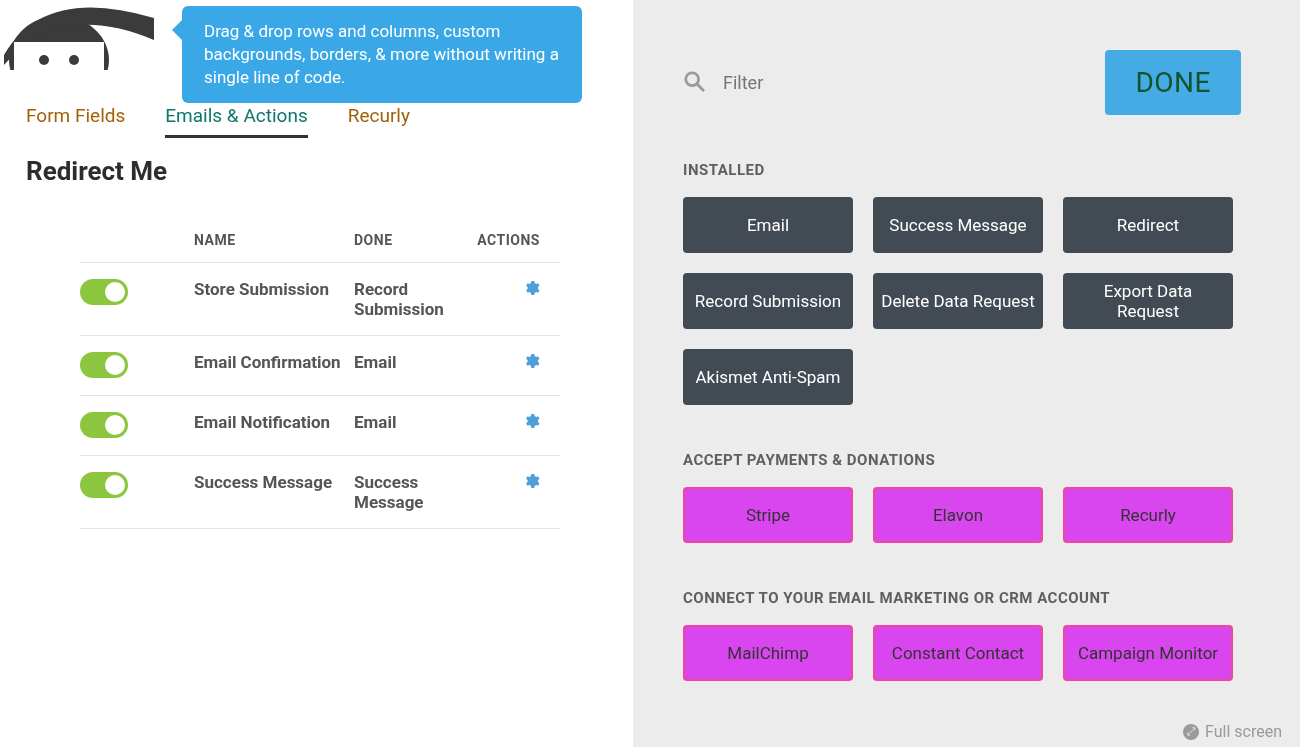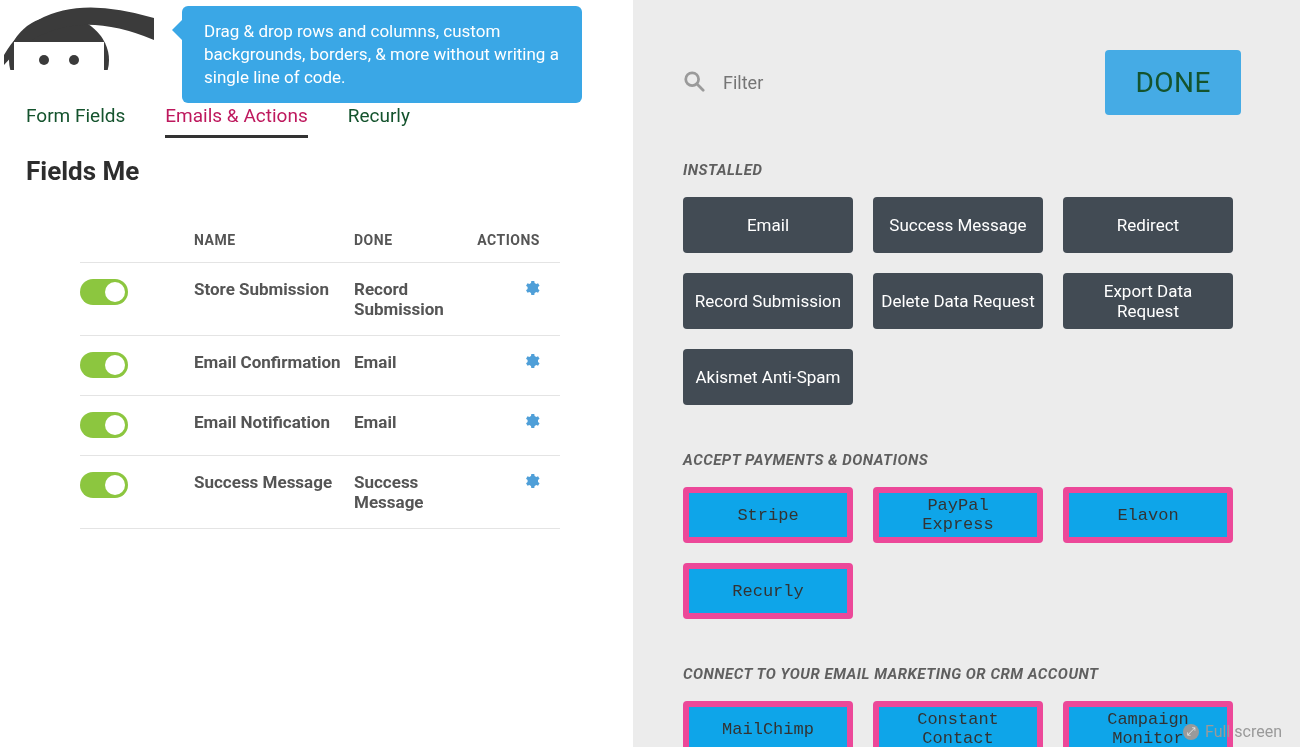--- a/index.html
+++ b/index.html
@@ -18,22 +18,22 @@
     font-size: 17px; line-height: 1.35;
     max-width: 400px;
   }
   .tooltip::before {
     content: ""; position: absolute; left: -10px; top: 14px;
     border: 10px solid transparent; border-left: 0;
     border-right-color: #3aa7e6;
   }
 
   .tabs { position: absolute; left: 26px; top: 104px; display: flex; gap: 40px; }
-  .tab { font-size: 19px; color: #14532d; padding-bottom: 8px; cursor: pointer; }
-  .tab.active { color: #be185d; border-bottom: 3px solid #333; }
+  .tab { font-size: 19px; color: #a16207; padding-bottom: 8px; cursor: pointer; }
+  .tab.active { color: #0f766e; border-bottom: 3px solid #333; }
 
   .form-title {
     position: absolute; left: 26px; top: 156px;
     font-size: 26px; font-weight: 700; color: #2d2d2d;
   }
 
   .table {
     position: absolute; left: 80px; top: 232px; width: 480px;
   }
   .thead { display:flex; padding: 0 0 14px 0; }
@@ -77,31 +77,30 @@
     outline: none; width: 240px;
   }
   .done-btn {
     background: #45abe5; color:#14532d; font-size: 28px; letter-spacing: 0.5px;
     padding: 16px 30px; border-radius: 4px; border:none; cursor:pointer;
   }
 
   .section-head {
     font-size: 15px; font-weight: 700; color:#5f5f5f; letter-spacing: 0.5px;
     margin: 16px 0 18px 0;
-    font-style: italic;
   }
   .tile-grid { display:flex; flex-wrap:wrap; gap: 20px 20px; margin-bottom: 46px;}
   .tile {
     width: 170px; height: 56px;
     display:flex; align-items:center; justify-content:center;
     font-size: 17px; border-radius:4px; cursor:pointer;
     text-align:center; padding: 0 8px;
   }
   .tile.dark { background:#424b54; color:#fff; }
-  .tile.light { background:#0ea5e9; color:#333; border:6px solid #ec4899;font-family:Liberation Mono, monospace; }
+  .tile.light { background:#d946ef; color:#333; border:2px solid #ec4899; }
 
   .fullscreen {
     position:absolute; right: 18px; bottom: 6px;
     display:flex; align-items:center; gap:6px;
     color:#9a9a9a; font-size:16px;
   }
   .fullscreen .circ {
     width:16px; height:16px; border-radius:50%;
     background:#9a9a9a; display:inline-flex; align-items:center; justify-content:center;
     color:#ececec; font-size:11px; line-height:1;
@@ -123,21 +122,21 @@
   </div>
 
   <div class="tooltip">Drag &amp; drop rows and columns, custom backgrounds, borders, &amp; more without writing a single line of code.</div>
 
   <div class="tabs">
     <div class="tab">Form Fields</div>
     <div class="tab active">Emails &amp; Actions</div>
     <div class="tab">Recurly</div>
   </div>
 
-  <div class="form-title">Fields Me</div>
+  <div class="form-title">Redirect Me</div>
 
   <div class="table">
     <div class="thead">
       <div class="col-toggle"></div>
       <div class="th col-name">NAME</div>
       <div class="th col-type">DONE</div>
       <div class="th col-actions">ACTIONS</div>
     </div>
 
     <div class="row">
@@ -217,21 +216,20 @@
     <div class="tile dark">Redirect</div>
     <div class="tile dark">Record Submission</div>
     <div class="tile dark">Delete Data Request</div>
     <div class="tile dark">Export Data Request</div>
     <div class="tile dark">Akismet Anti-Spam</div>
   </div>
 
   <div class="section-head">ACCEPT PAYMENTS &amp; DONATIONS</div>
   <div class="tile-grid">
     <div class="tile light">Stripe</div>
-    <div class="tile light">PayPal Express</div>
     <div class="tile light">Elavon</div>
     <div class="tile light">Recurly</div>
   </div>
 
   <div class="section-head">CONNECT TO YOUR EMAIL MARKETING OR CRM ACCOUNT</div>
   <div class="tile-grid" style="margin-bottom:0;align-items:center;">
     <div class="tile light">MailChimp</div>
     <div class="tile light">Constant Contact</div>
     <div class="tile light">Campaign Monitor</div>
   </div>

